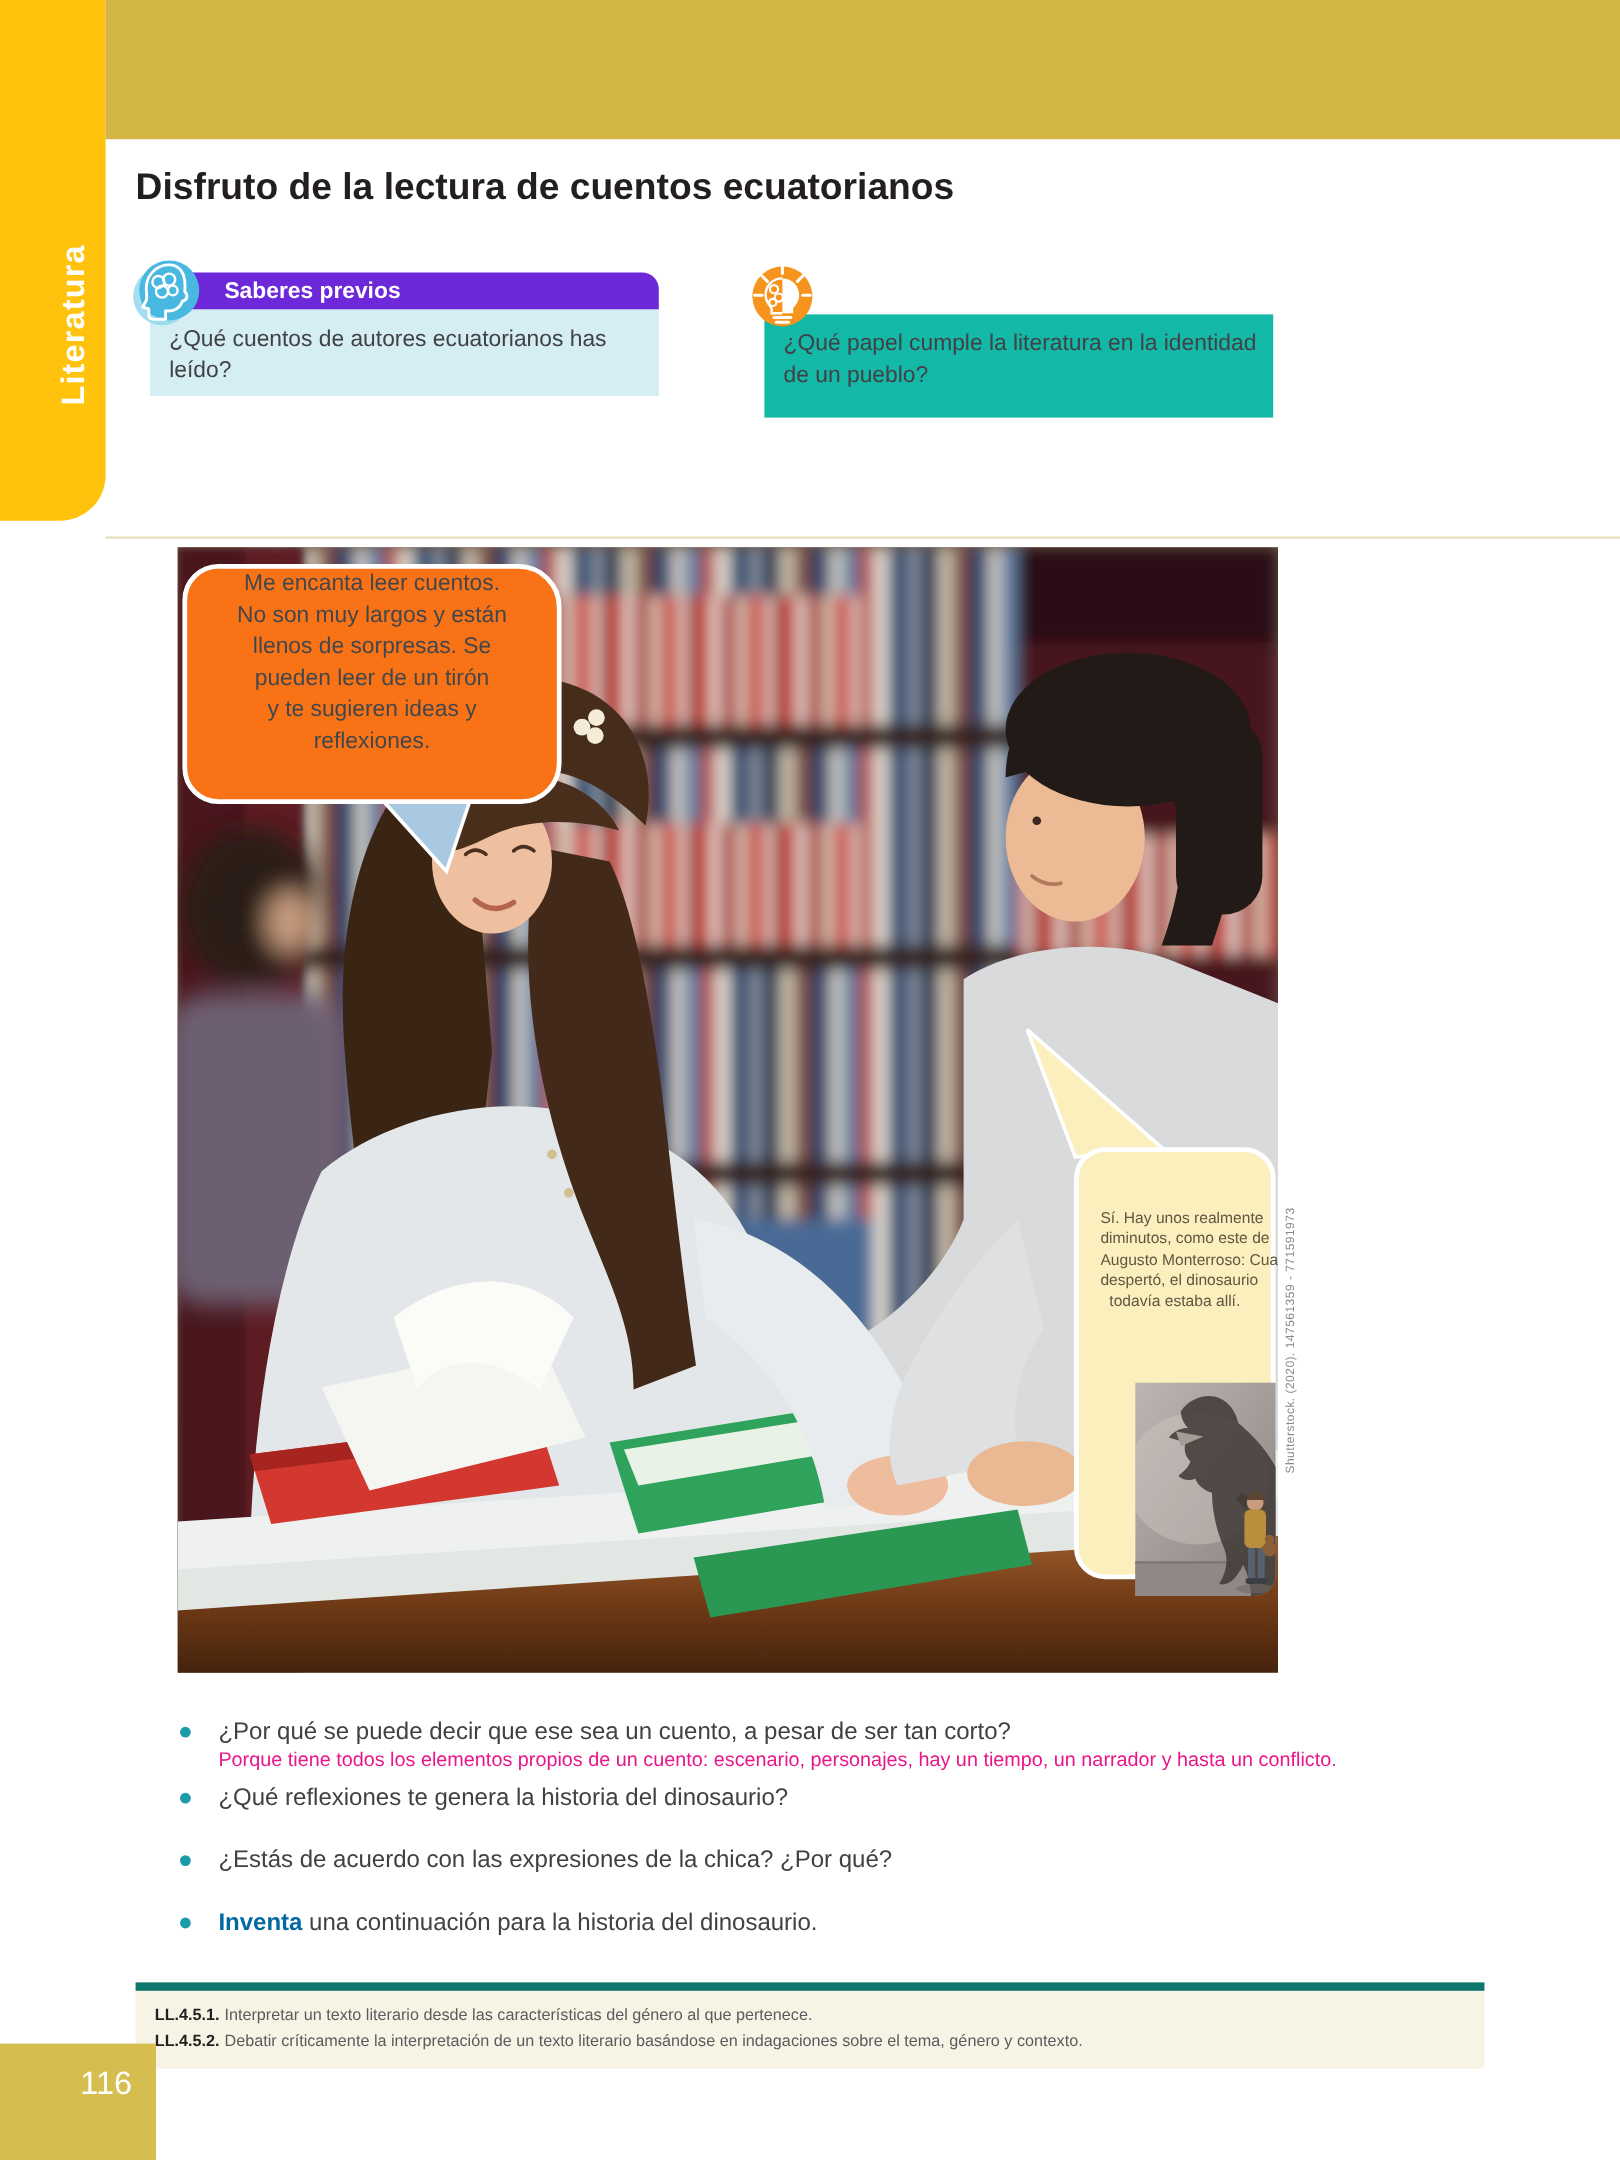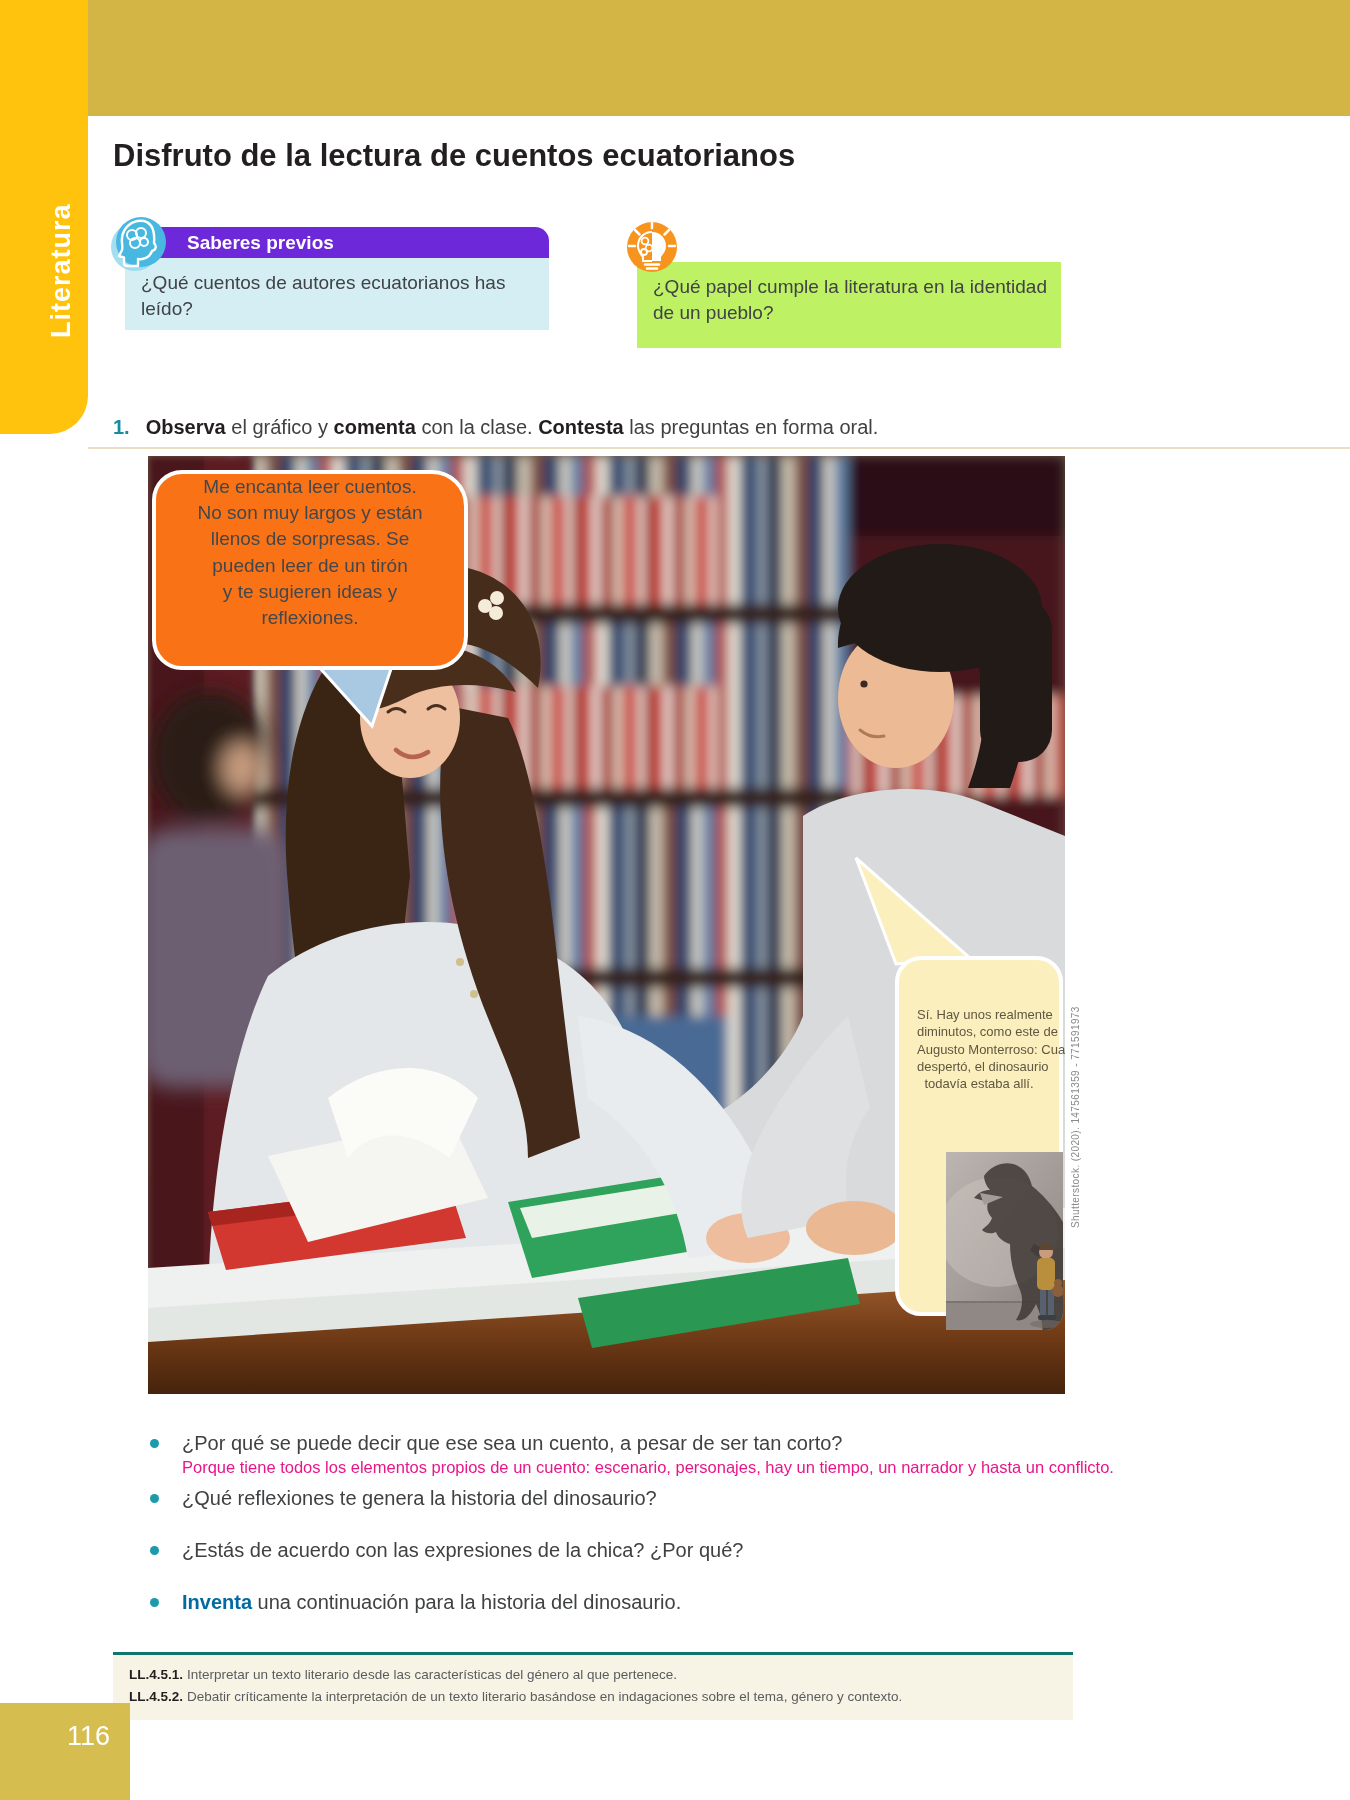--- a/index.html
+++ b/index.html
@@ -25,21 +25,21 @@
   .infobox .bd{
     position:absolute;left:12px;right:0;top:31px;box-sizing:border-box;
     padding:12px 14px 0 16px;font-size:19px;color:#404246;line-height:1.35;
   }
   .infobox .ib-icon{position:absolute;left:-5px;top:-16px;width:64px;height:64px;}
   .box-saberes{left:113px;top:227px;height:103px;}
   .box-saberes .hd{background:#6d28d9;}
   .box-saberes .bd{background:#d4eef3;height:72px;}
   .box-deseq{left:625px;top:231px;height:117px;}
   .box-deseq .hd{background:#f26522;}
-  .box-deseq .bd{background:#bef264;height:86px;}
+  .box-deseq .bd{background:#14b8a6;height:86px;}
 
   
   .activity{position:absolute;left:113px;top:416px;font-size:20px;color:#414042;}
   .activity .num{color:#148da1;font-weight:bold;margin-right:16px;}
   .activity b{color:#231f20;}
   .rule{position:absolute;left:88px;top:447px;width:1262px;height:2px;background:#eadfc0;}
 
   
   .photo{position:absolute;left:148px;top:456px;width:917px;height:938px;overflow:hidden;background:#6b564a;}
   .photo svg.scene{position:absolute;left:0;top:0;}
@@ -63,22 +63,22 @@
   .questions{position:absolute;left:148px;top:1432px;width:1090px;list-style:none;margin:0;padding:0;}
   .questions li{position:relative;padding-left:34px;margin-bottom:29px;font-size:20px;color:#3f4143;}
   .questions li .dot{position:absolute;left:2px;top:7px;width:9px;height:9px;border-radius:50%;background:#1b9aaa;}
   .questions li.tight{margin-bottom:10px;}
   .questions li.push{margin-top:6px;}
   .answer{color:#e9168a;font-size:16.5px;margin-top:3px;white-space:nowrap;}
   .questions b{color:#0369a1;}
 
   
   .standards{
-    position:absolute;left:113px;top:1652px;width:960px;box-sizing:border-box;
-    border-top:3px solid #0f766e;background:#f8f4e5;padding:9px 16px 11px;
+    position:absolute;left:113px;top:1652px;width:1124px;box-sizing:border-box;
+    border-top:7px solid #0f766e;background:#f8f4e5;padding:9px 16px 11px;
     font-size:13.5px;color:#5a5b5e;line-height:1.65;
   }
   .standards .code{font-weight:bold;color:#231f20;margin-right:4px;}
   .page-block{position:absolute;left:0;top:1703px;width:130px;height:97px;background:#d5bd50;}
   .page-number{position:absolute;right:20px;top:18px;font-size:27px;color:#ffffff;}
 </style>
 </head>
 <body>
 
 <div class="page">
@@ -124,23 +124,20 @@
           <circle cx="25" cy="26" r="3.4"></circle>
             <circle cx="29" cy="33" r="3.4"></circle>
             <circle cx="24" cy="37" r="3"></circle>
         </g>
         <line x1="25" y1="49.5" x2="39" y2="49.5" stroke="#ffffff" stroke-width="2.5" stroke-linecap="round"></line>
         <line x1="27" y1="53.5" x2="37" y2="53.5" stroke="#ffffff" stroke-width="2.5" stroke-linecap="round"></line>
       </svg>
     </span>
   </div>
 
-  <div class="activity">
-    <span class="num">1.</span><b>Observa</b><span> el gráfico y </span><b>comenta</b><span> con la clase. </span><b>Contesta</b><span> las preguntas en forma oral.</span>
-  </div>
   <div class="rule"></div>
 
   <div class="photo">
     <svg class="scene" width="917" height="938" viewBox="0 0 917 938">
       <defs>
         <filter id="b6" x="-20%" y="-20%" width="140%" height="140%">
             <feGaussianBlur stdDeviation="6"></feGaussianBlur>
           </filter>
         <filter id="b10" x="-30%" y="-30%" width="160%" height="160%">
             <feGaussianBlur stdDeviation="10"></feGaussianBlur>

